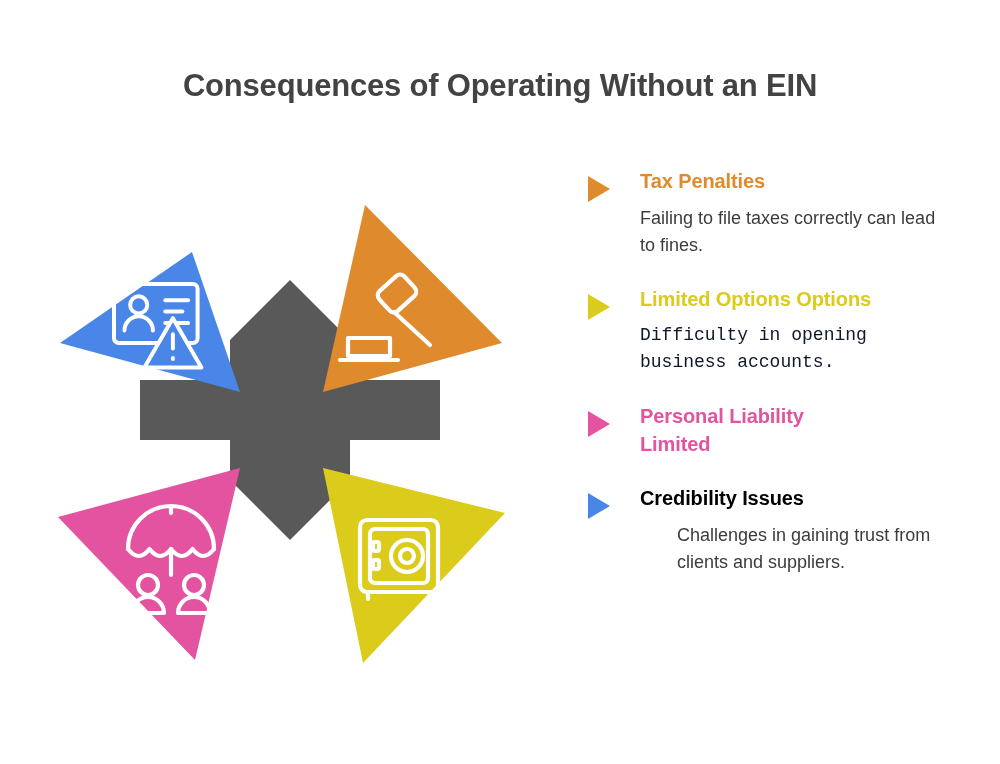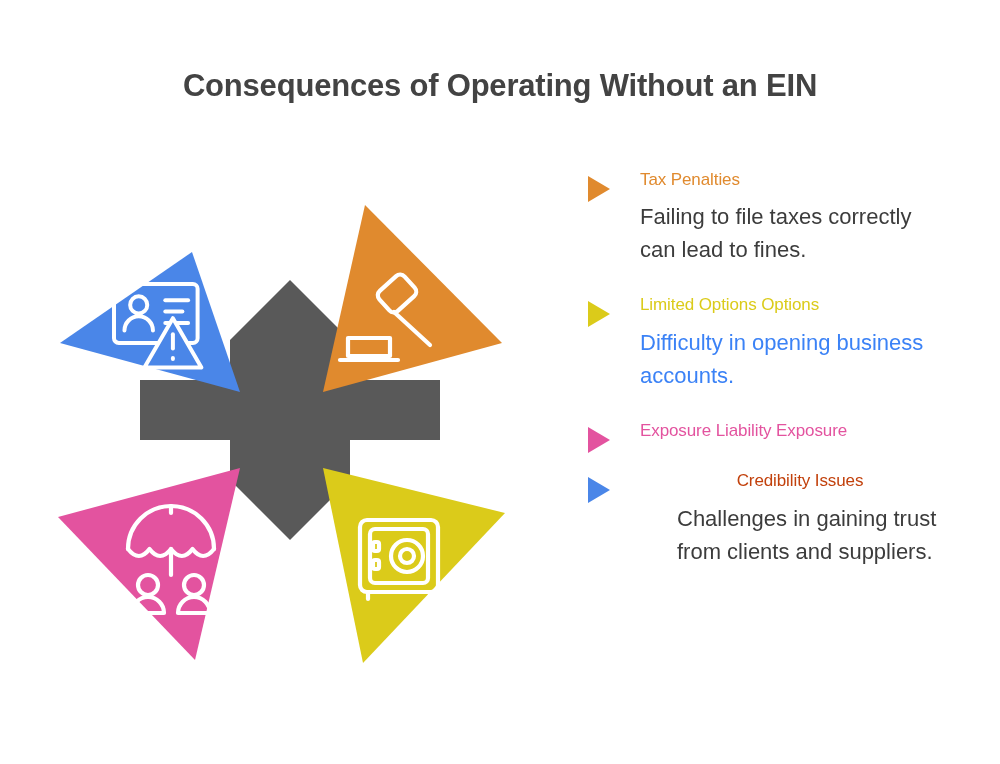--- a/index.html
+++ b/index.html
@@ -61,29 +61,29 @@
     left: 0;
     top: 8px;
     width: 0;
     height: 0;
     border-top: 13px solid transparent;
     border-bottom: 13px solid transparent;
     border-left: 22px solid #333;
   }
 
   .item-title {
-    font-size: 17px;
-    font-weight: normal;
+    font-size: 20px;
+    font-weight: bold;
     line-height: 1.38;
     letter-spacing: -0.1px;
     margin-bottom: 9px;
   }
 
   .item-desc {
-    font-size: 22px;
+    font-size: 18px;
     line-height: 1.5;
     color: #3c3c3c;
     max-width: 300px;
   }
 </style>
 </head>
 <body style="background: rgb(255, 255, 255);">
 
 <div class="page">
 
@@ -154,29 +154,29 @@
 
     <div class="item">
       <span class="arrow-icon" id="arrow-0" style="border-left-color: rgb(224, 138, 46);"></span>
       <div class="item-title" id="title-0" style="color: rgb(224, 138, 46);">Tax Penalties</div>
       <div class="item-desc" style="color: rgb(60, 60, 60);">Failing to file taxes correctly can lead to fines.</div>
     </div>
 
     <div class="item">
       <span class="arrow-icon" id="arrow-1" style="border-left-color: rgb(219, 203, 26);"></span>
       <div class="item-title" id="title-1" style="color: rgb(219, 203, 26);">Limited Options Options</div>
-      <div class="item-desc" style="color: #3b82f6;">Difficulty in opening business accounts.</div>
+      <div class="item-desc" style="color: #0f172a; font-family: Liberation Mono, monospace;">Difficulty in opening business accounts.</div>
     </div>
 
     <div class="item">
       <span class="arrow-icon" id="arrow-2" style="border-left-color: rgb(227, 83, 159);"></span>
-      <div class="item-title" id="title-2" style="max-width: 230px; color: rgb(227, 83, 159);">Exposure Liability Exposure</div>
+      <div class="item-title" id="title-2" style="max-width: 230px; color: rgb(227, 83, 159);">Personal Liability Limited</div>
     </div>
 
     <div class="item">
       <span class="arrow-icon" id="arrow-3" style="border-left-color: rgb(74, 134, 232);"></span>
-      <div class="item-title" id="title-3" style="color: #c2410c; text-align: center;">Credibility Issues</div>
+      <div class="item-title" id="title-3" style="color: #000000;">Credibility Issues</div>
       <div class="item-desc" style="color: rgb(60, 60, 60); margin-left: 37px;">Challenges in gaining trust from clients and suppliers.</div>
     </div>
 
   </div>
 
 </div>
 
 </body></html>

